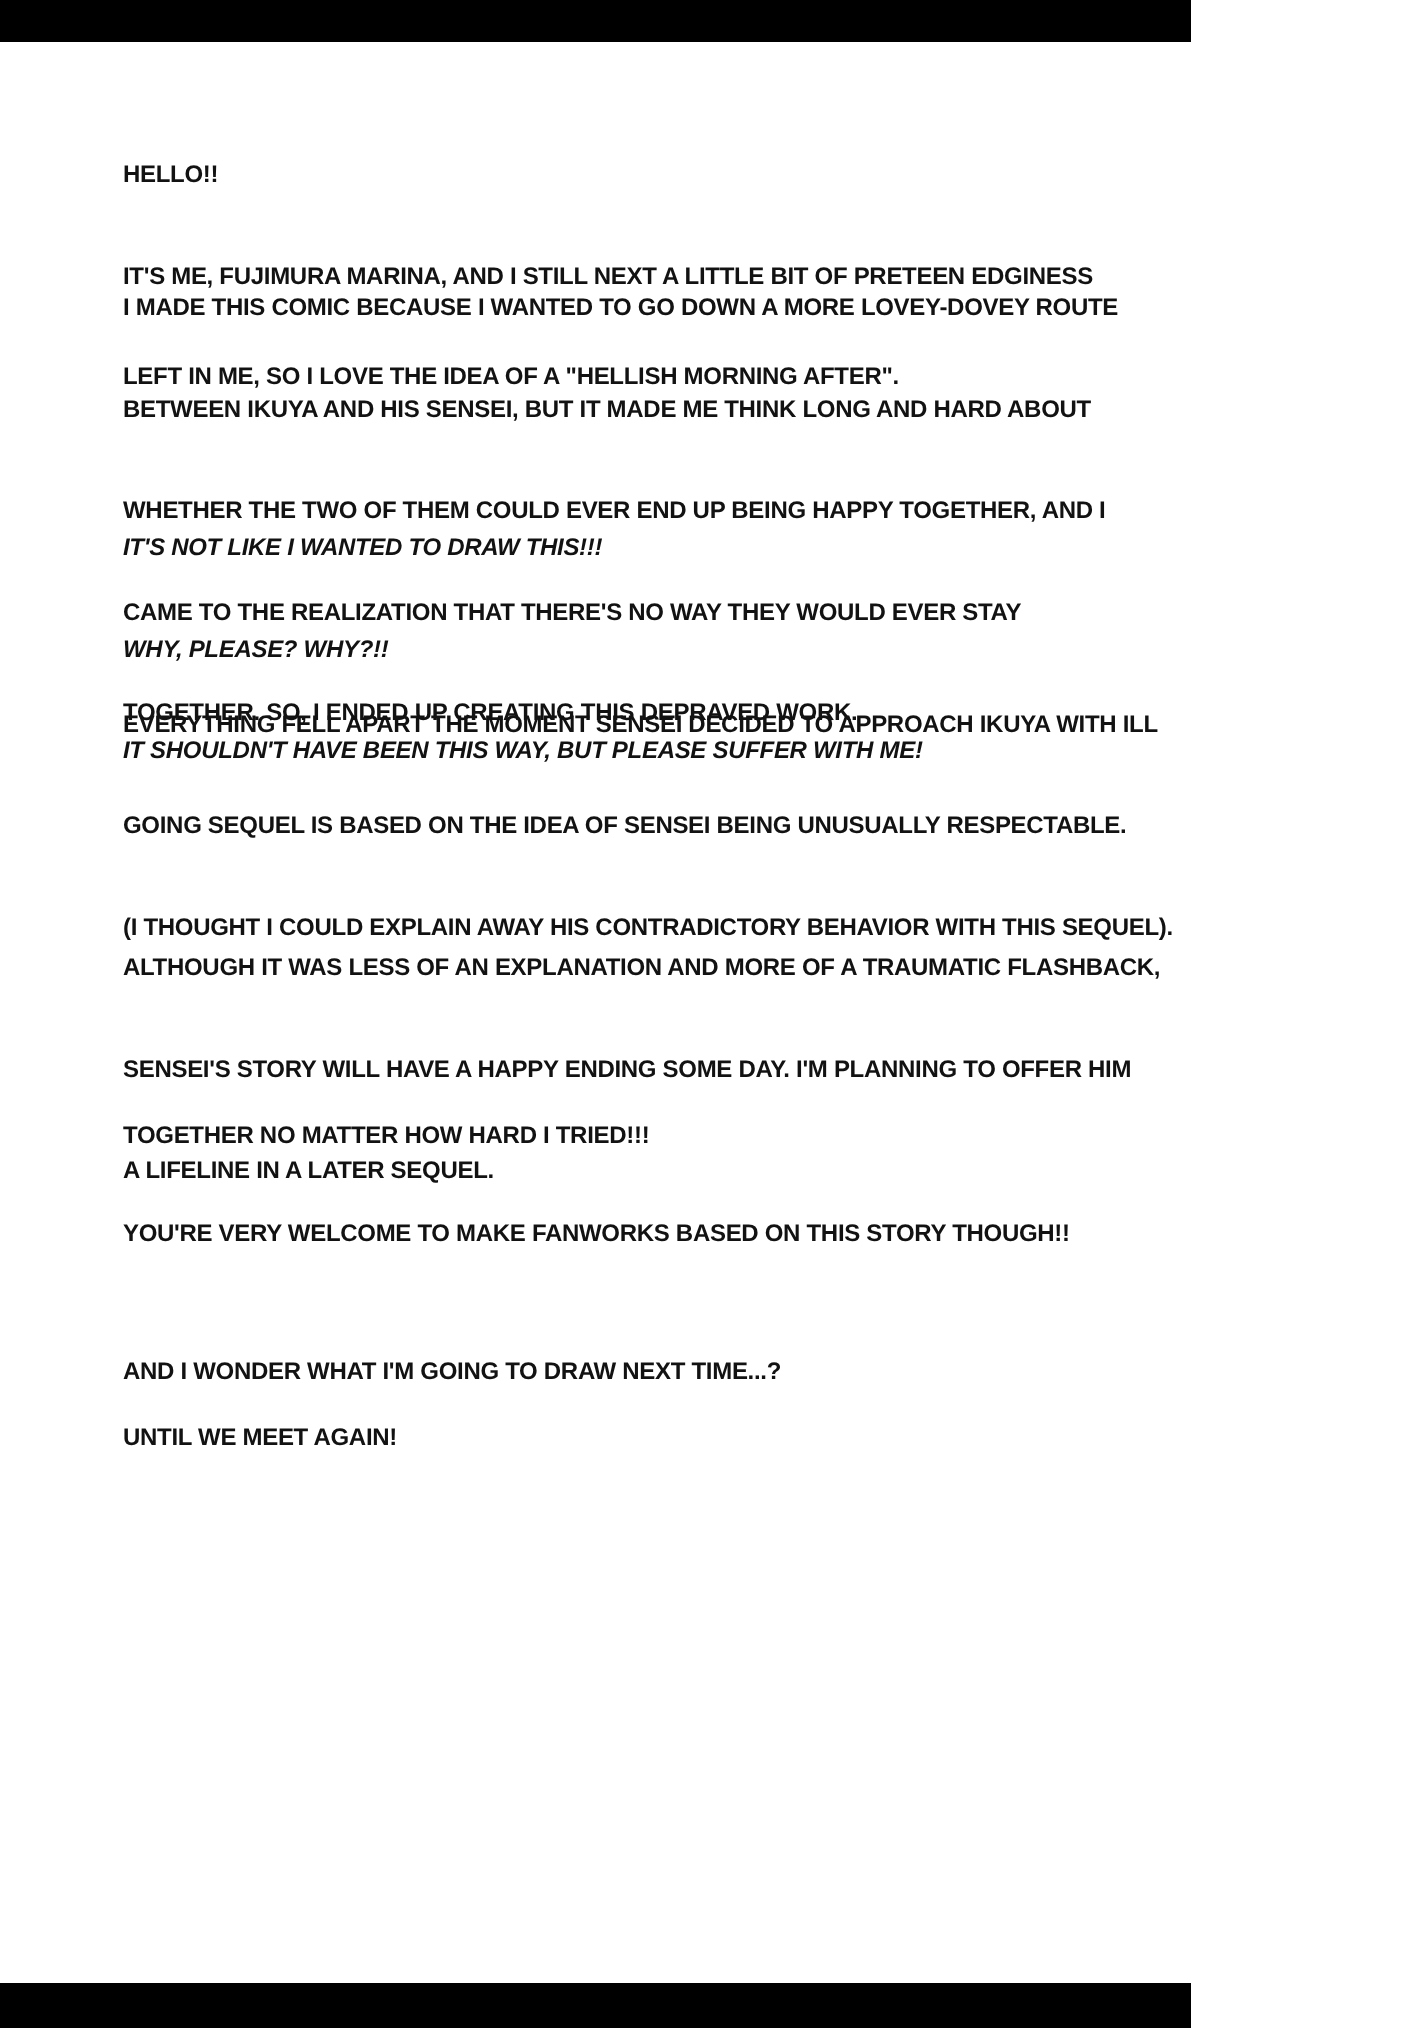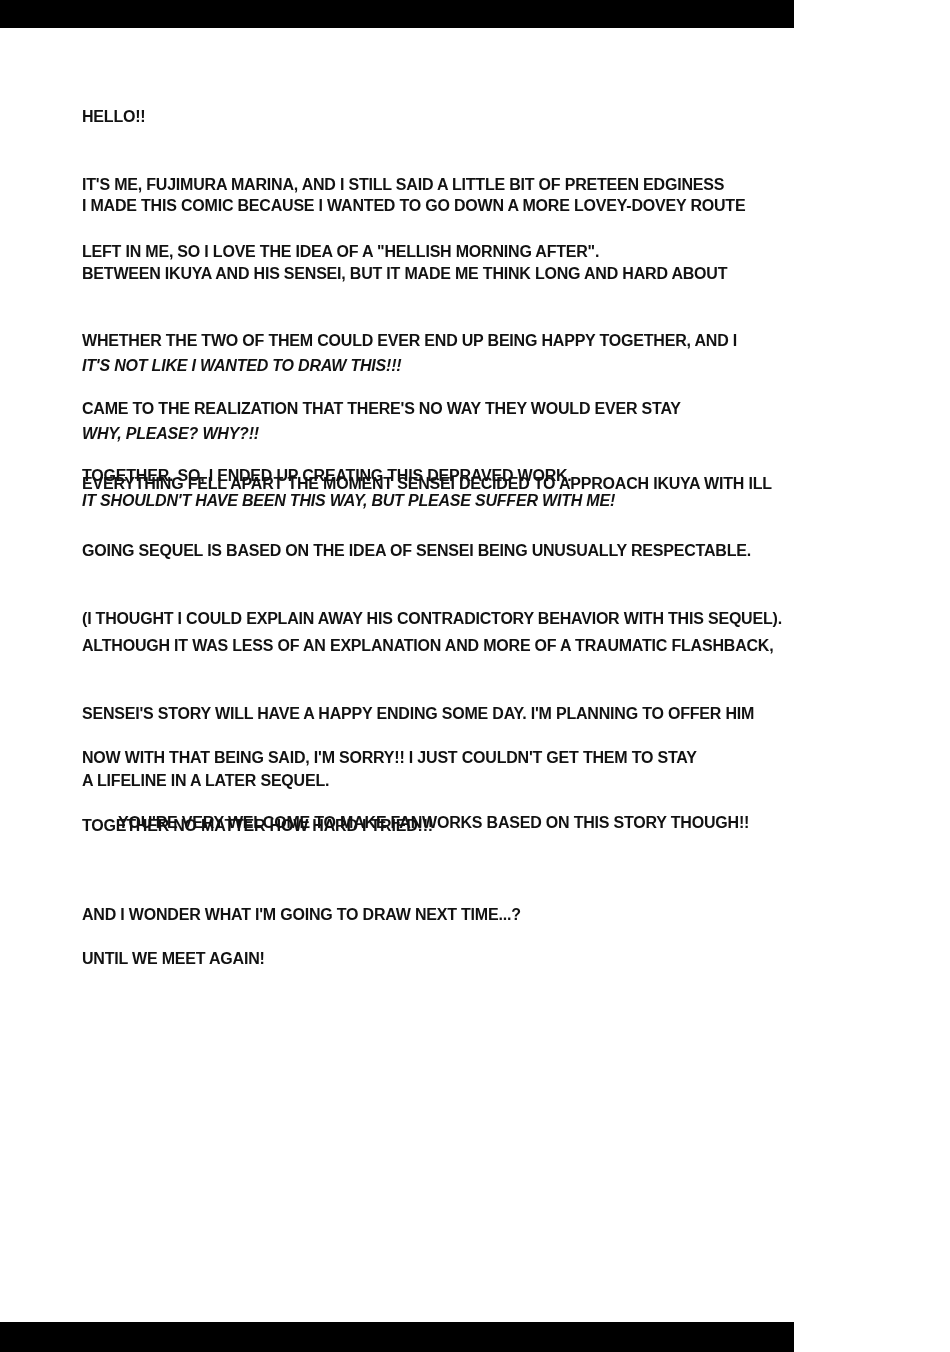--- a/index.html
+++ b/index.html
@@ -30,35 +30,35 @@
     letter-spacing: -0.2px;
     white-space: pre;
   }
   .p1  { top: 61px;  }
   .p2  { top: 150px; }
   .p3  { top: 310px; font-style: italic; }
   .p4  { top: 428px; }
   .p5  { top: 495px; }
   .p6  { top: 590px; }
   .p7  { top: 702px; }
-  .p8  { top: 767px; margin-left: 36px; }
+  .p8  { top: 767px; }
   .p9  { top: 859px; }
   .p10 { top: 903px; }
   .line { display: block; }
 </style>
 </head>
 <body>
 
 <div class="page">
 
   <div class="bar bar-top"></div>
 
   <div class="para p1">
     <span class="line">HELLO!!</span>
-    <span class="line">IT'S ME, FUJIMURA MARINA, AND I STILL SAID A LITTLE BIT OF PRETEEN EDGINESS</span>
+    <span class="line">IT'S ME, FUJIMURA MARINA, AND I STILL NEXT A LITTLE BIT OF PRETEEN EDGINESS</span>
     <span class="line">LEFT IN ME, SO I LOVE THE IDEA OF A "HELLISH MORNING AFTER".</span>
   </div>
 
   <div class="para p2">
     <span class="line">I MADE THIS COMIC BECAUSE I WANTED TO GO DOWN A MORE LOVEY-DOVEY ROUTE</span>
     <span class="line">BETWEEN IKUYA AND HIS SENSEI, BUT IT MADE ME THINK LONG AND HARD ABOUT</span>
     <span class="line">WHETHER THE TWO OF THEM COULD EVER END UP BEING HAPPY TOGETHER, AND I</span>
     <span class="line">CAME TO THE REALIZATION THAT THERE'S NO WAY THEY WOULD EVER STAY</span>
     <span class="line">TOGETHER. SO, I ENDED UP CREATING THIS DEPRAVED WORK.</span>
   </div>
@@ -78,21 +78,20 @@
     <span class="line">(I THOUGHT I COULD EXPLAIN AWAY HIS CONTRADICTORY BEHAVIOR WITH THIS SEQUEL).</span>
   </div>
 
   <div class="para p6">
     <span class="line">ALTHOUGH IT WAS LESS OF AN EXPLANATION AND MORE OF A TRAUMATIC FLASHBACK,</span>
     <span class="line">SENSEI'S STORY WILL HAVE A HAPPY ENDING SOME DAY. I'M PLANNING TO OFFER HIM</span>
     <span class="line">A LIFELINE IN A LATER SEQUEL.</span>
   </div>
 
   <div class="para p7">
-    <span class="line">NOW WITH THAT BEING SAID, I'M SORRY!! I JUST COULDN'T GET THEM TO STAY</span>
     <span class="line">TOGETHER NO MATTER HOW HARD I TRIED!!!</span>
   </div>
 
   <div class="para p8">
     <span class="line">YOU'RE VERY WELCOME TO MAKE FANWORKS BASED ON THIS STORY THOUGH!!</span>
   </div>
 
   <div class="para p9">
     <span class="line">AND I WONDER WHAT I'M GOING TO DRAW NEXT TIME...?</span>
   </div>

